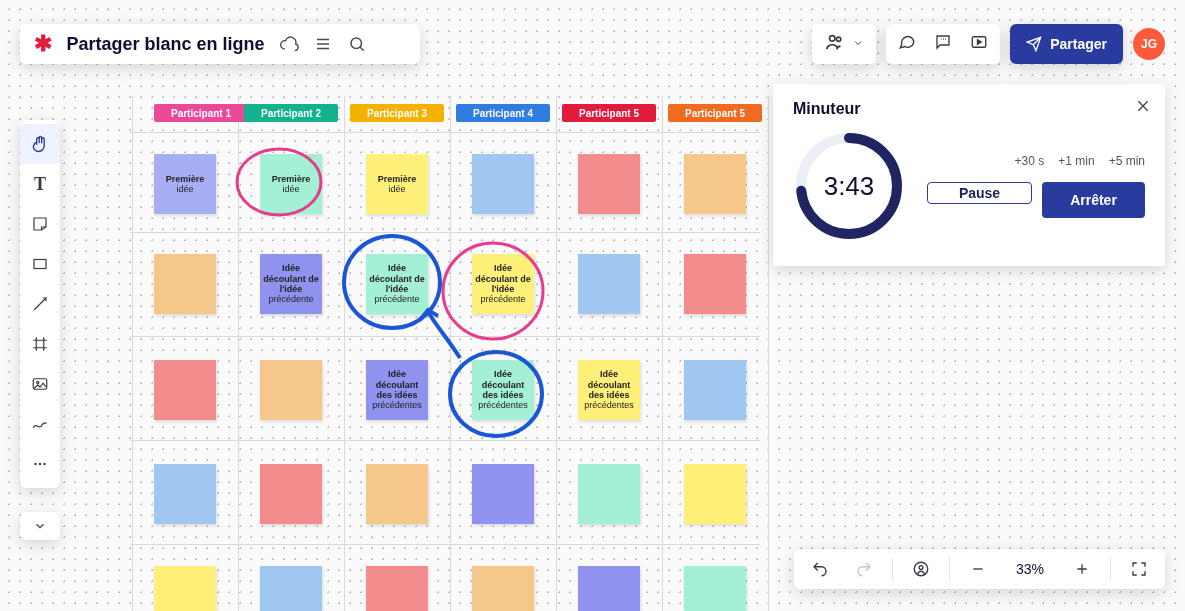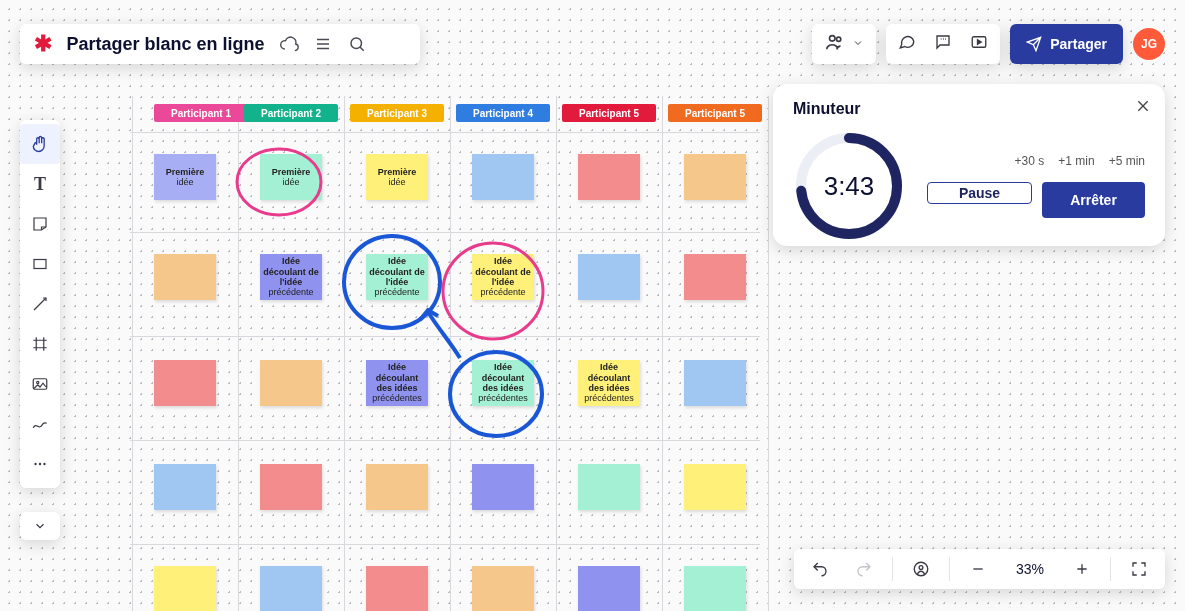--- a/index.html
+++ b/index.html
@@ -42,25 +42,25 @@
   
   .toolbar{position:absolute;left:20px;top:120px;width:40px;background:#fff;border-radius:6px;box-shadow:var(--shadow);display:flex;flex-direction:column;align-items:center;padding:4px 0;}
   .toolbar .tbtn{width:40px;height:40px;display:flex;align-items:center;justify-content:center;cursor:pointer;color:#3a3a46;}
   .toolbar .tbtn.selected{background:#eef2ff;border-radius:4px;color:var(--blue);}
   .toolbar-expand{position:absolute;left:20px;top:512px;width:40px;height:28px;background:#fff;border-radius:6px;box-shadow:var(--shadow);display:flex;align-items:center;justify-content:center;cursor:pointer;}
 
   
   .plabel{position:absolute;top:104px;width:94px;height:18px;color:#fff;font-size:10px;font-weight:700;display:flex;align-items:center;justify-content:center;border-radius:2px;}
 
   
-  .note{position:absolute;width:62px;height:46px;font-size:9px;line-height:1.15;text-align:center;display:flex;align-items:center;justify-content:center;padding:3px;box-sizing:border-box;color:#222;box-shadow:1px 2px 3px rgba(0,0,0,.12);}
+  .note{position:absolute;width:62px;height:60px;font-size:9px;line-height:1.15;text-align:center;display:flex;align-items:center;justify-content:center;padding:3px;box-sizing:border-box;color:#222;box-shadow:1px 2px 3px rgba(0,0,0,.12);}
   .note b{font-weight:700;}
 
   
-  .panel{position:absolute;right:20px;top:84px;width:352px;background:#fff;border-radius:14px;box-shadow:var(--shadow);padding:16px 20px 4px;}
+  .panel{position:absolute;right:20px;top:84px;width:352px;background:#fff;border-radius:2px;box-shadow:var(--shadow);padding:16px 20px 24px;}
   .panel-title{font-weight:700;font-size:16px;}
   .close-x{position:absolute;right:14px;top:14px;cursor:pointer;color:#444;}
   .timer-row{display:flex;align-items:center;gap:22px;margin-top:12px;}
   .dial{position:relative;width:112px;height:112px;flex:none;}
   .dial svg{position:absolute;inset:0;}
   .dial-text{position:absolute;inset:0;display:flex;align-items:center;justify-content:center;font-size:26px;font-weight:500;}
   .timer-controls{display:flex;flex-direction:column;gap:14px;flex:1;}
   .adders{display:flex;gap:14px;font-size:12px;color:#555;justify-content:flex-end;}
   .adders span{cursor:pointer;}
   .btn-row{display:flex;gap:10px;}

